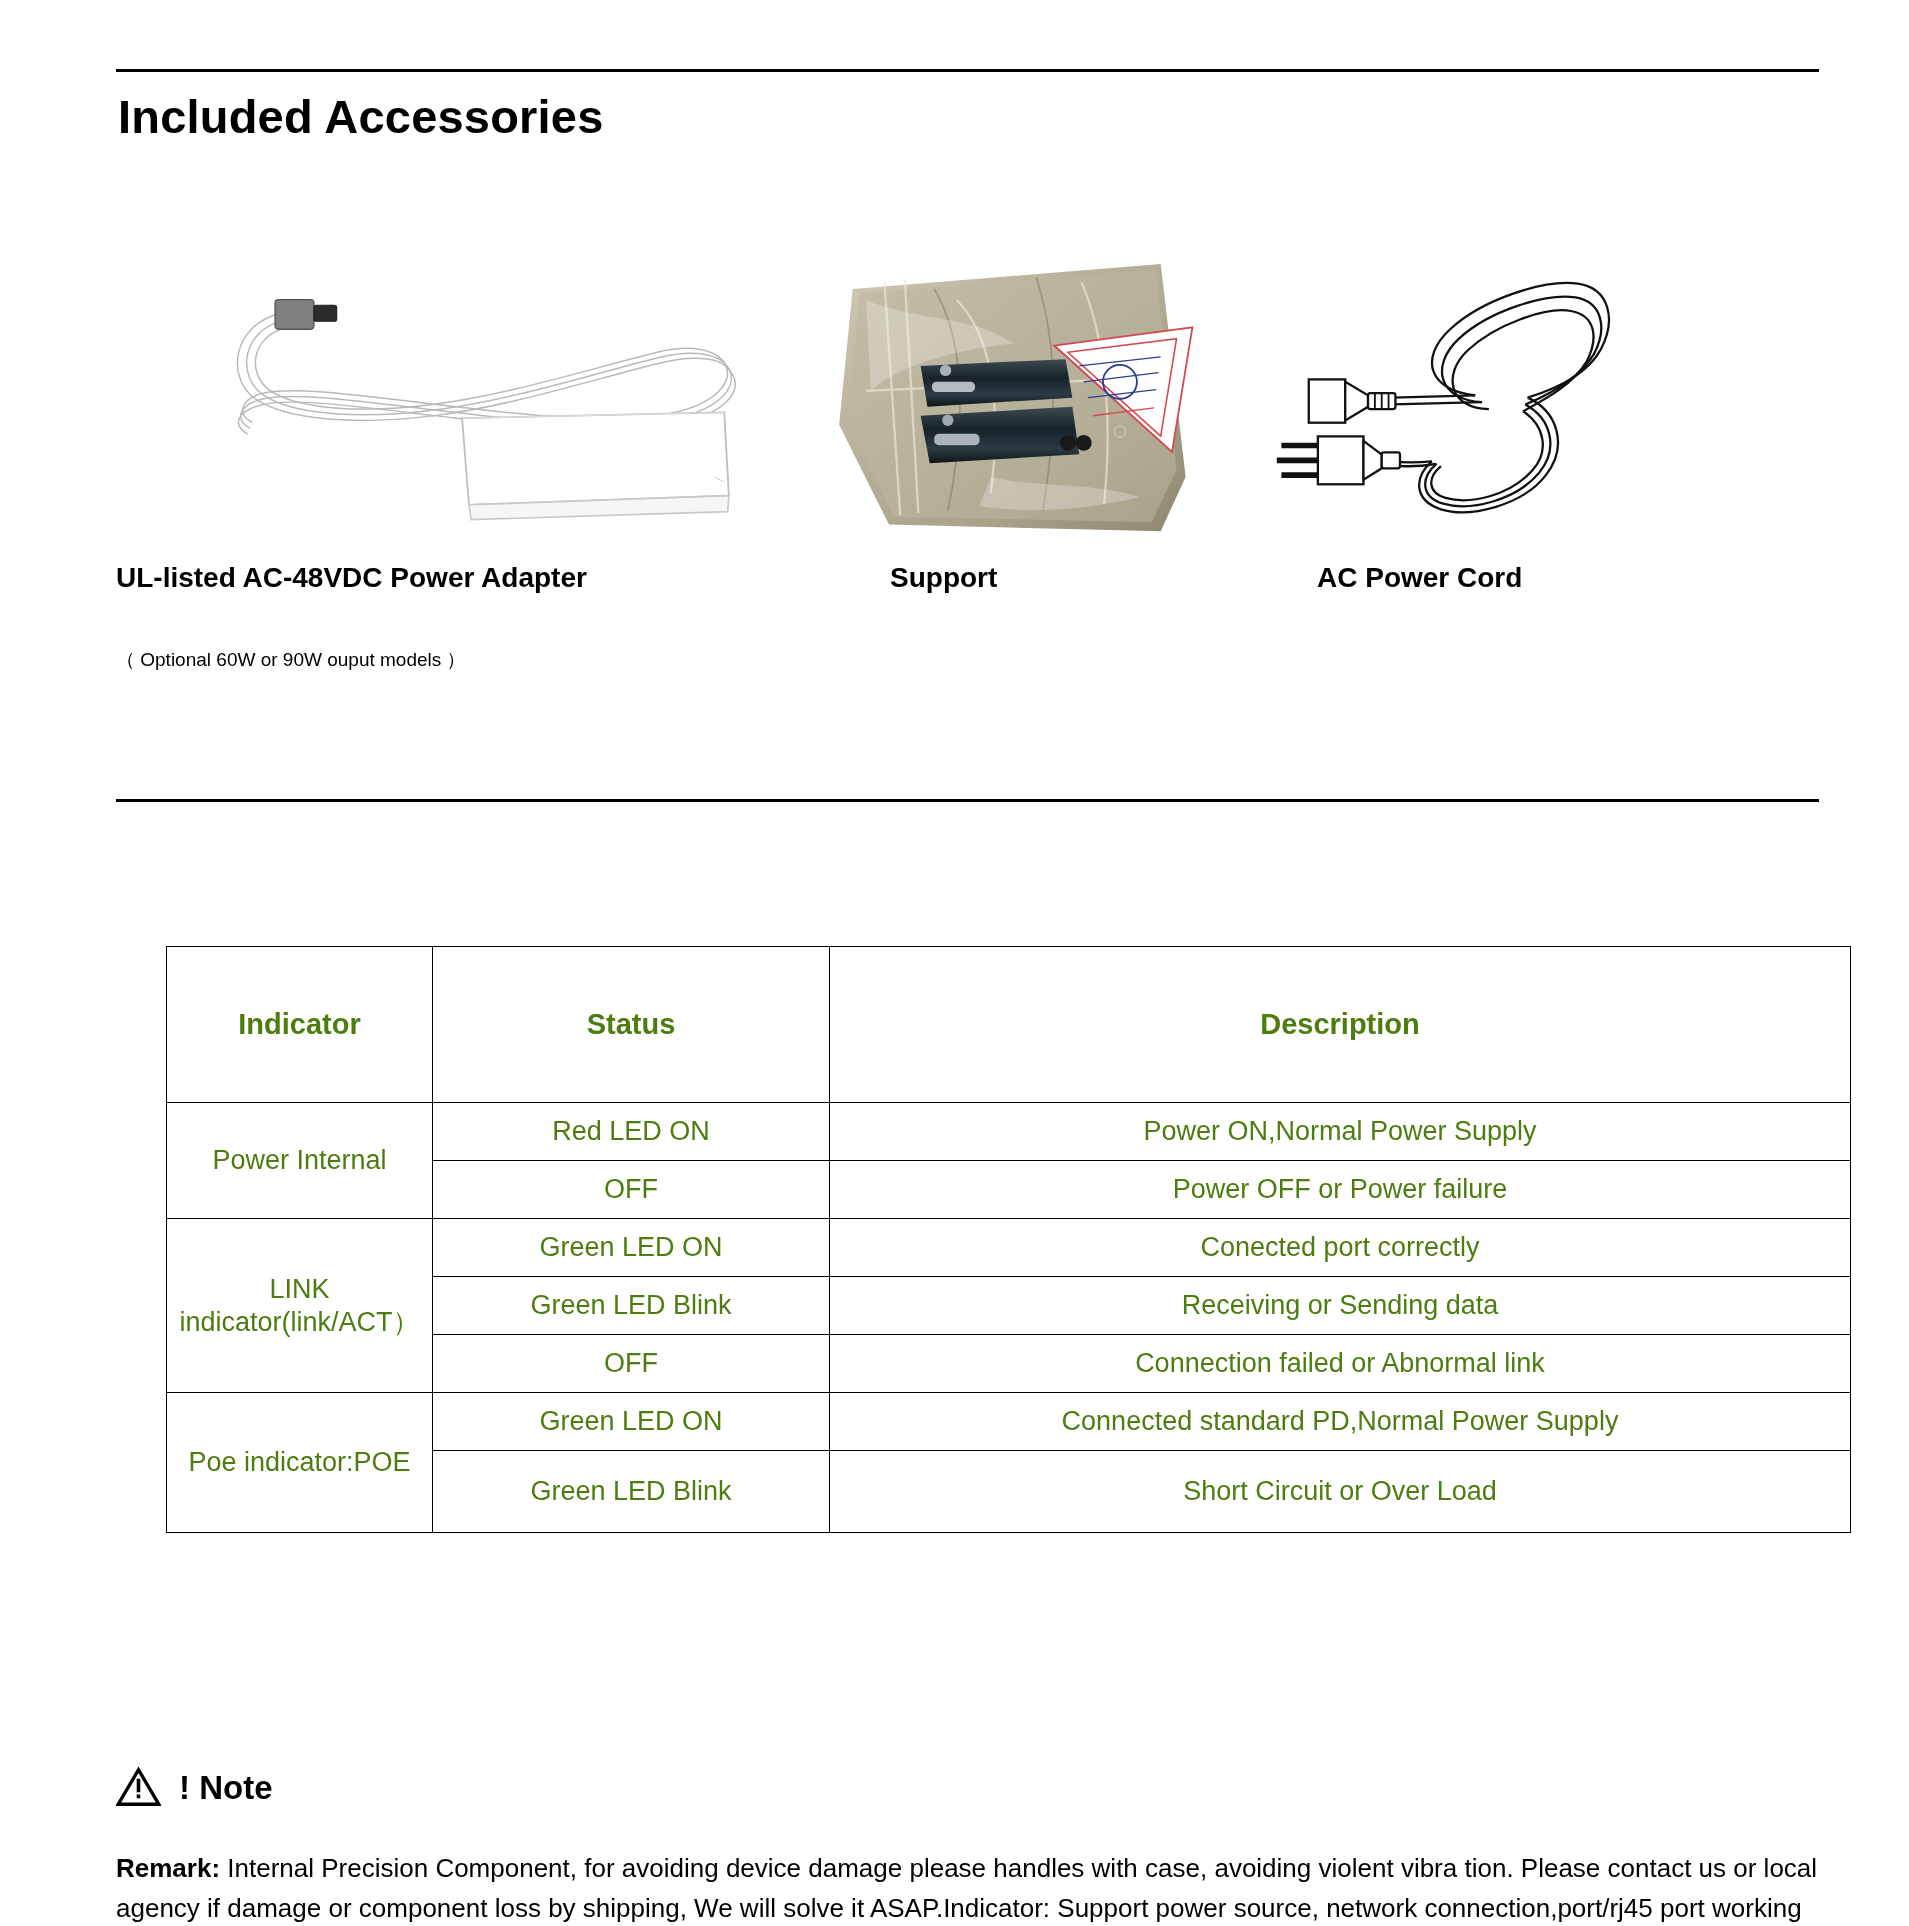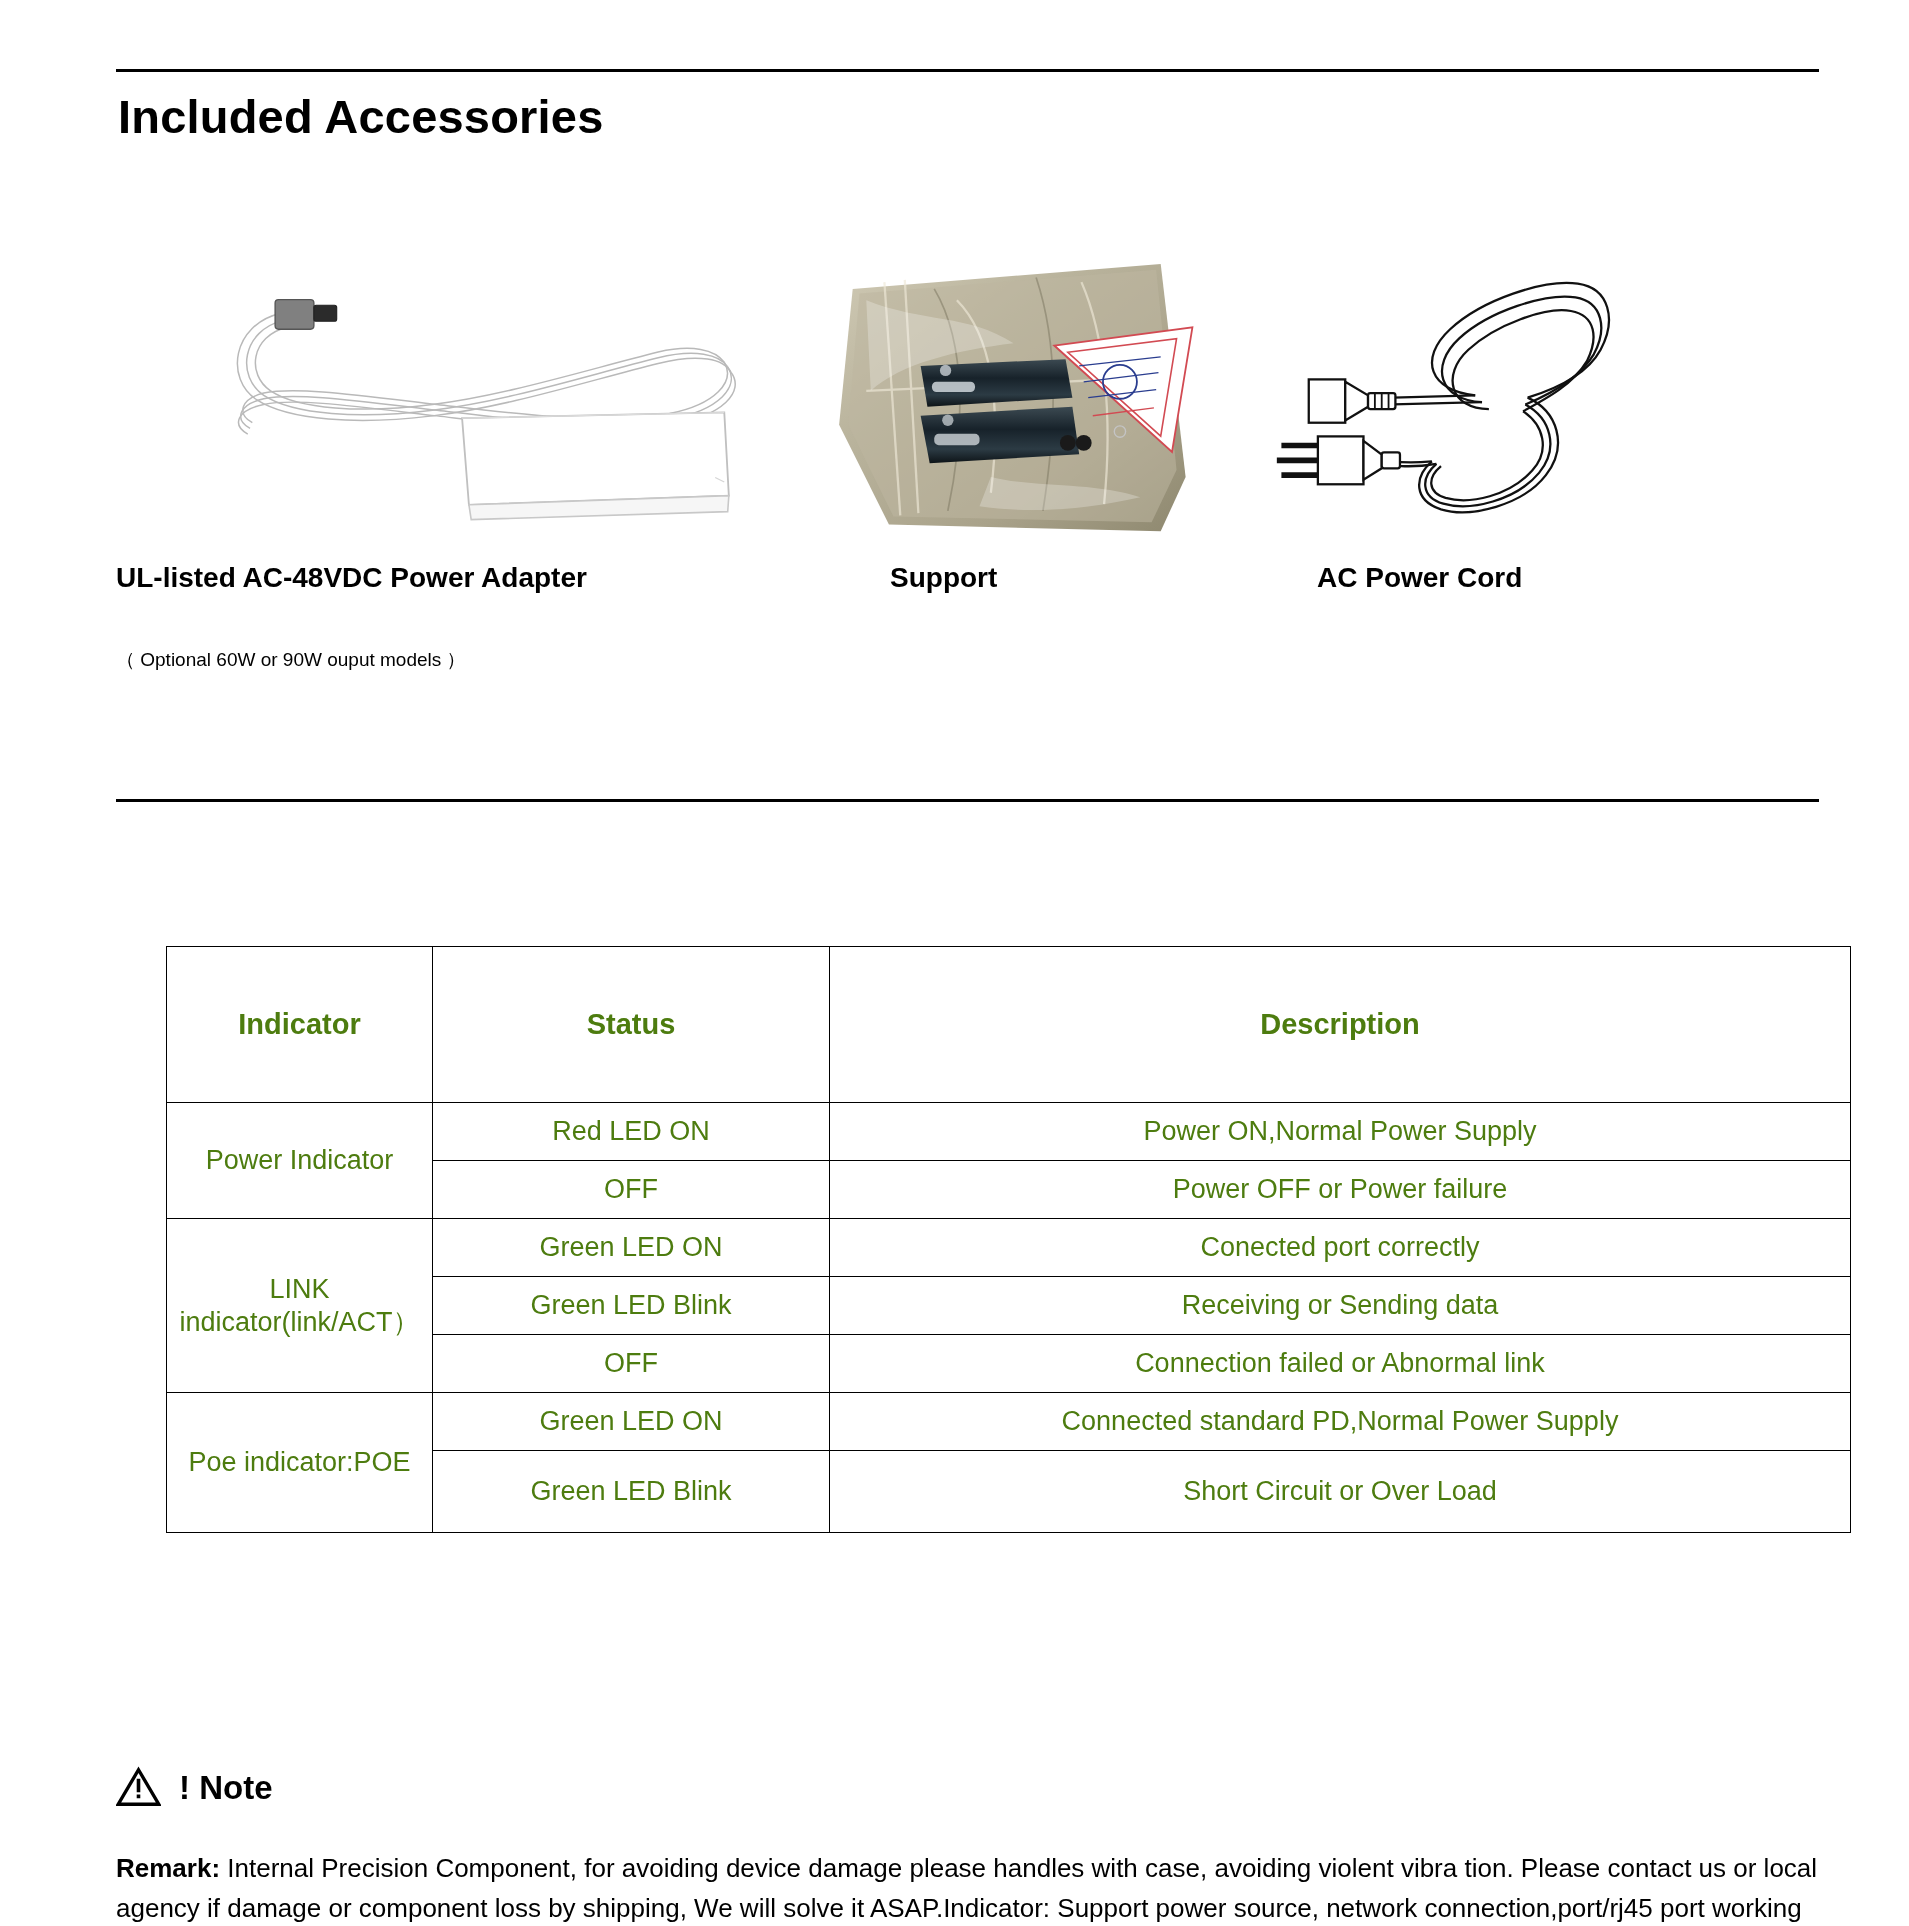--- a/index.html
+++ b/index.html
@@ -319,21 +319,21 @@
     <thead>
       <tr class="hdr-h">
         <th class="th-indicator">Indicator</th>
         <th class="th-status">Status</th>
         <th class="th-desc">Description</th>
       </tr>
     </thead>
     <tbody>
 
       <tr class="row-h-1">
-        <td class="group-cell" rowspan="2">Power Indicator</td>
+        <td class="group-cell" rowspan="2">Power Internal</td>
         <td>Red LED ON</td>
         <td>Power ON,Normal Power Supply</td>
       </tr>
       <tr class="row-h-1">
         <td>OFF</td>
         <td>Power OFF or Power failure</td>
       </tr>
 
       <tr class="row-h-1">
         <td class="group-cell" rowspan="3">LINK indicator(link/ACT）</td>

